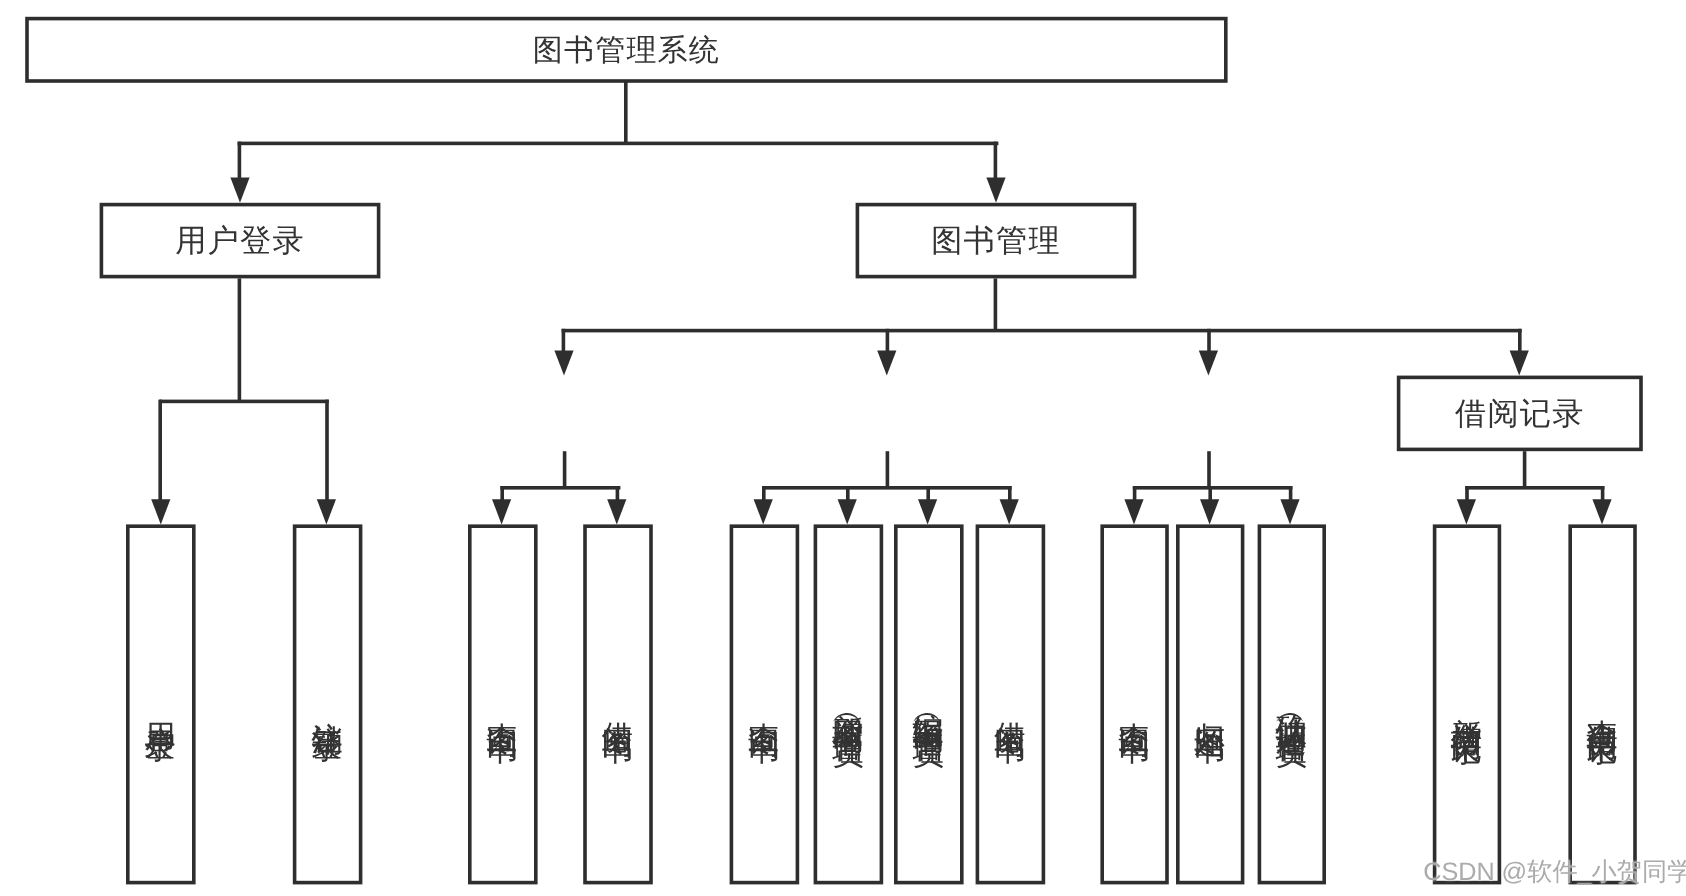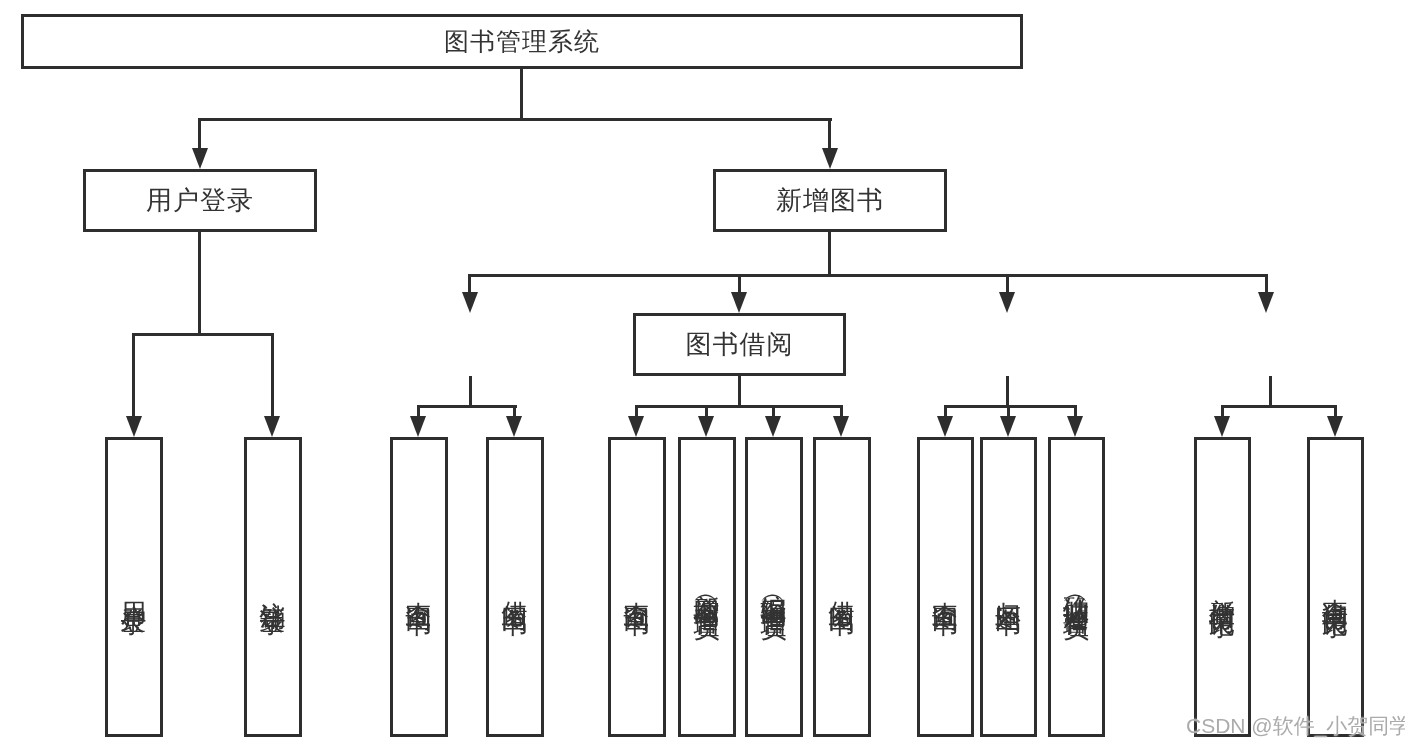--- a/index.html
+++ b/index.html
@@ -64,43 +64,43 @@
   <div class="hline" style="left:198px;top:118px;width:634px;"></div>
   <div class="vline" style="left:198px;top:118px;height:34px;"></div>
   <div class="arrow" style="left:192px;top:148px;"></div>
   <div class="vline" style="left:828px;top:118px;height:34px;"></div>
   <div class="arrow" style="left:822px;top:148px;"></div>
 
   <div class="box" style="left:83px;top:169px;width:234px;height:63px;">
     <span class="hlabel">用户登录</span>
   </div>
   <div class="box" style="left:713px;top:169px;width:234px;height:63px;">
-    <span class="hlabel">新增图书</span>
+    <span class="hlabel">图书管理</span>
   </div>
 
   <div class="vline" style="left:198px;top:232px;height:103px;"></div>
   <div class="hline" style="left:133px;top:333px;width:141px;"></div>
   <div class="vline" style="left:132px;top:333px;height:85px;"></div>
   <div class="arrow" style="left:126px;top:416px;"></div>
   <div class="vline" style="left:271px;top:333px;height:85px;"></div>
   <div class="arrow" style="left:264px;top:416px;"></div>
 
   <div class="vline" style="left:828px;top:232px;height:44px;"></div>
   <div class="hline" style="left:468px;top:274px;width:800px;"></div>
   <div class="vline" style="left:468px;top:274px;height:22px;"></div>
   <div class="arrow" style="left:462px;top:292px;"></div>
   <div class="vline" style="left:738px;top:274px;height:22px;"></div>
   <div class="arrow" style="left:731px;top:292px;"></div>
   <div class="vline" style="left:1006px;top:274px;height:22px;"></div>
   <div class="arrow" style="left:999px;top:292px;"></div>
   <div class="vline" style="left:1265px;top:274px;height:22px;"></div>
   <div class="arrow" style="left:1258px;top:292px;"></div>
 
-  <div class="box" style="left:633px;top:313px;width:213px;height:63px;">
-    <span class="hlabel">图书借阅</span>
+  <div class="box" style="left:1164px;top:313px;width:205px;height:63px;">
+    <span class="hlabel">借阅记录</span>
   </div>
 
   <div class="vline" style="left:469px;top:376px;height:31px;"></div>
   <div class="hline" style="left:417px;top:405px;width:100px;"></div>
   <div class="vline" style="left:417px;top:405px;height:15px;"></div>
   <div class="arrow" style="left:410px;top:416px;"></div>
   <div class="vline" style="left:513px;top:405px;height:15px;"></div>
   <div class="arrow" style="left:506px;top:416px;"></div>
 
   <div class="vline" style="left:738px;top:376px;height:31px;"></div>

